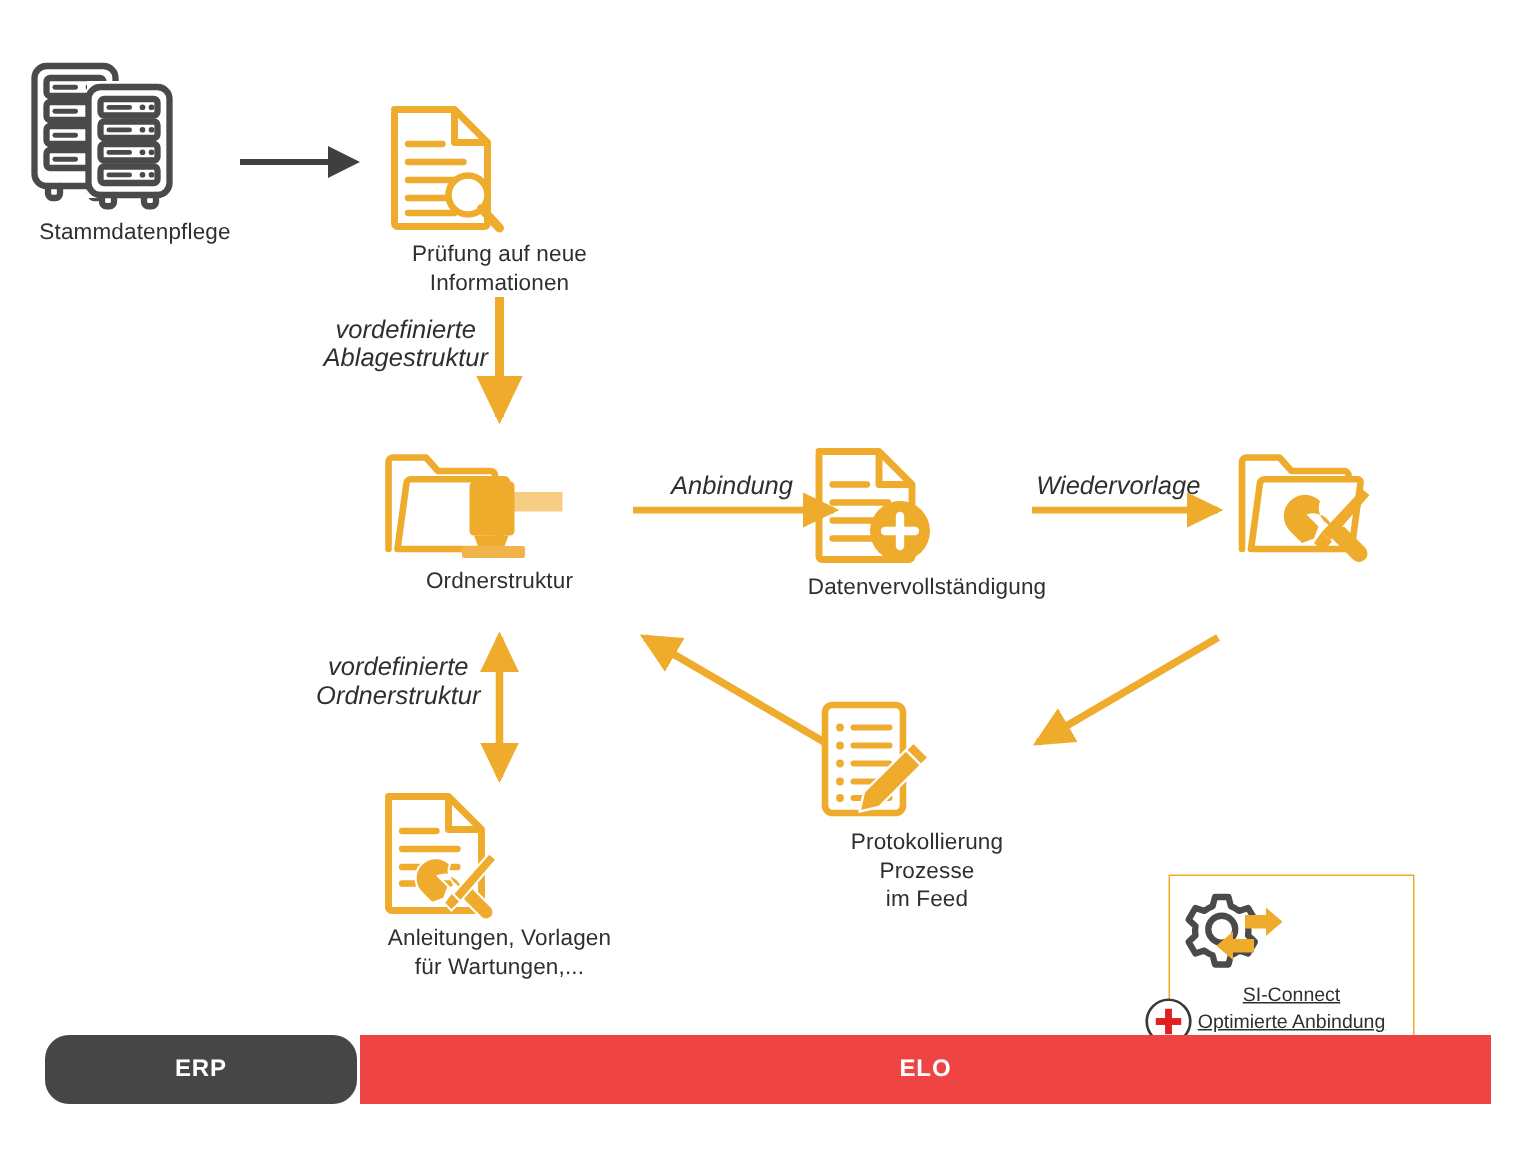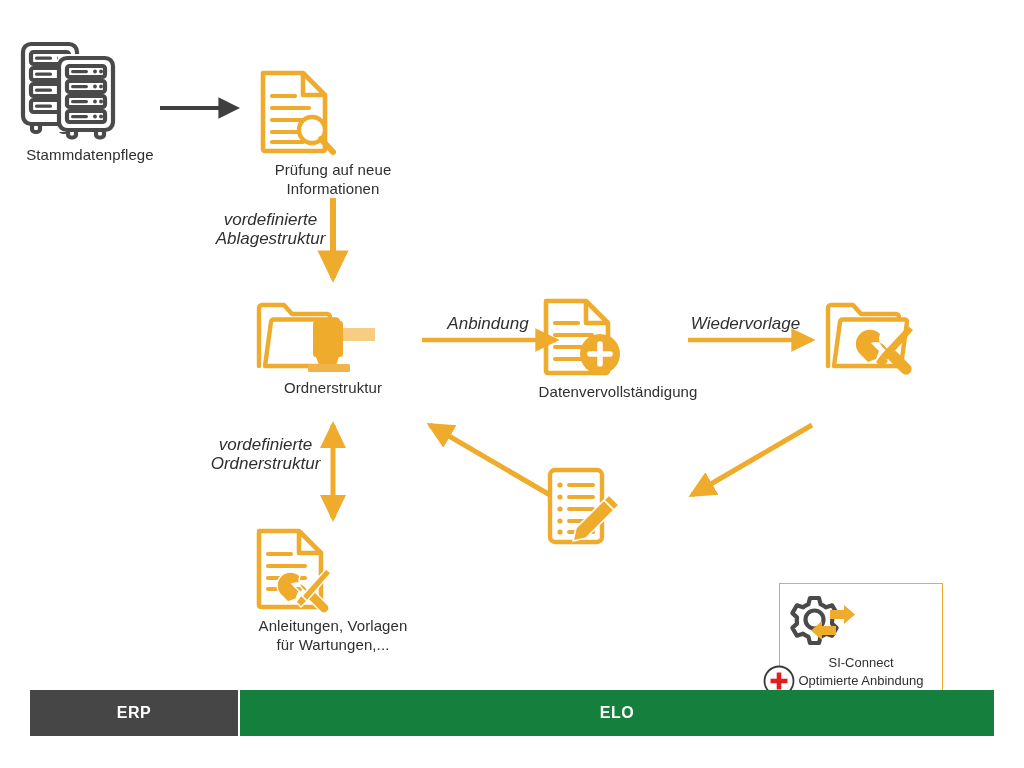--- a/index.html
+++ b/index.html
@@ -53,38 +53,40 @@
     display: flex;
     align-items: center;
     justify-content: center;
     font-size: 16px;
     font-weight: bold;
     letter-spacing: 0.6px;
   }
   #bar-erp {
     background: #464646;
     color: #ffffff;
+    border-radius: 16px;
   }
   #bar-elo {
-    background: #15803d;
+    background: #ef4444;
     color: #ffffff;
   }
   #si-connect-box {
     position: absolute;
     background: #ffffff;
     border: 1.6px solid #eeab2c;
     box-sizing: border-box;
     text-align: center;
   }
   #si-connect-label {
     display: block;
     font-size: 13px;
     line-height: 18px;
     color: #2f2f2f;
     white-space: pre-line;
+    text-decoration: underline;
   }
   #si-connect-plus {
     position: absolute;
     width: 34px;
     height: 34px;
   }
   svg { display: block; overflow: visible; }
 </style>
 </head>
 <body>
@@ -261,20 +263,22 @@
         <line x1="31" y1="43" x2="55" y2="43"></line>
         <line x1="31" y1="55" x2="55" y2="55"></line>
         <line x1="31" y1="66" x2="55" y2="66"></line>
       </g>
       <g fill="#eeab2c" stroke="#ffffff" stroke-width="1.6" stroke-linejoin="round">
         <path d="M66,34 l10,10 -28,28 -13,3 3,-13 z"></path>
         <path d="M66,34 l10,10 5,-5 -10,-10 z"></path>
       </g>
     </svg>
   </span>
+  <span class="node-label">Protokollierung Prozesse
+im Feed</span>
 </div>
 
 <div class="node" id="node-anleitungen" style="left:250px; top:526px; width:166px;">
   <span class="node-icon">
     <svg width="88" height="86" viewBox="0 0 88 86">
       <path d="M9,5 h40 l22,22 v52 a2,2 0 0 1 -2,2 h-58 a2,2 0 0 1 -2,-2 v-72 a2,2 0 0 1 2,-2 z" fill="none" stroke="#eeab2c" stroke-width="4.6" stroke-linejoin="round"></path>
       <path d="M49,5 v22 h22" fill="none" stroke="#eeab2c" stroke-width="4.6" stroke-linejoin="round"></path>
       <g stroke="#eeab2c" stroke-width="4.2" stroke-linecap="round">
         <line x1="18" y1="28" x2="41" y2="28"></line>
         <line x1="18" y1="40" x2="55" y2="40"></line>

